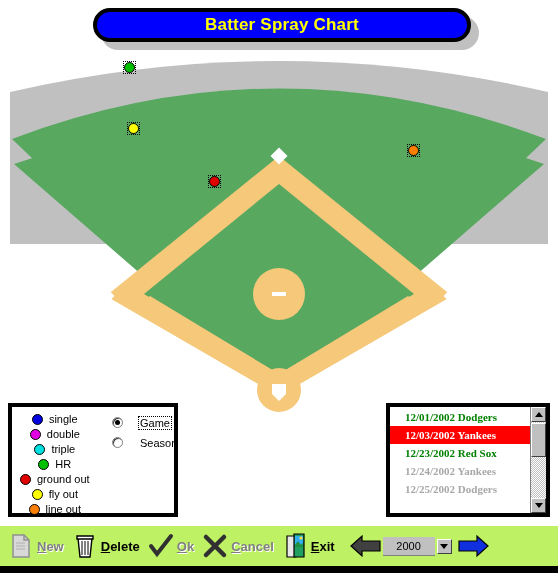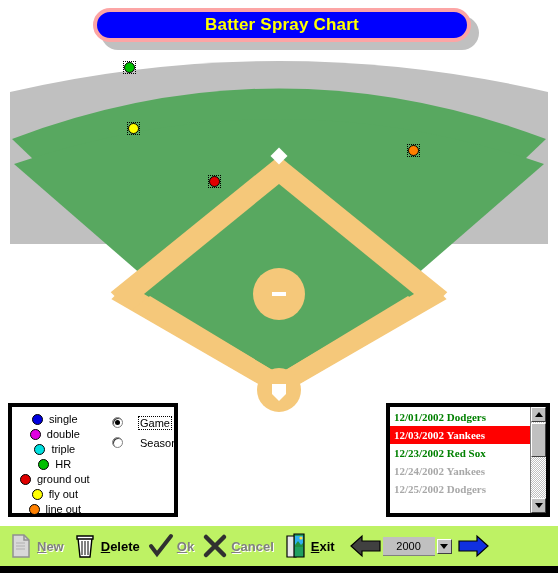--- a/index.html
+++ b/index.html
@@ -4,21 +4,21 @@
 <style>
   html,body{margin:0;padding:0;background:#fff;}
   body{width:558px;height:573px;position:relative;overflow:hidden;
        font-family:"Liberation Sans",sans-serif;}
 
   
   #banner-wrap{position:absolute;left:0;top:0;width:558px;height:46px;}
   #banner-shadow{position:absolute;left:101px;top:16px;width:378px;height:34px;
       background:#c0c0c0;border-radius:17px;}
   #banner{position:absolute;left:93px;top:8px;width:378px;height:34px;
-      background:#0000ff;border:4px solid #fca5a5;border-radius:19px;
+      background:#0000ff;border:4px solid #000000;border-radius:19px;
       box-sizing:border-box;display:flex;align-items:center;justify-content:center;}
   #banner-title{color:#ffff00;font-size:17px;font-weight:bold;letter-spacing:.2px;
       font-family:"Liberation Sans",sans-serif;}
 
   
   #field{position:absolute;left:0;top:44px;width:558px;height:376px;}
   #field svg{display:block;}
 
   .pt{position:absolute;width:13px;height:13px;}
   .pt .dot{position:absolute;left:1px;top:1px;width:11px;height:11px;
@@ -50,21 +50,21 @@
   .radio-mark.on:after{content:"";position:absolute;left:2px;top:2px;
       width:5px;height:5px;border-radius:50%;background:#000;}
   .radio-label{font-size:11px;color:#000;padding:0 1px;}
   .radio-label.focus{outline:1px dotted #000;}
 
   
   #gamelist{position:absolute;left:386px;top:403px;width:164px;height:114px;
       background:#fff;border:4px solid #000;box-sizing:border-box;
       display:flex;}
   #gl-rows{flex:1;overflow:hidden;padding-top:1px;}
-  .gl-row{height:18px;line-height:18px;padding-left:4px;font-size:11px;
+  .gl-row{height:18px;line-height:18px;padding-left:15px;font-size:11px;
       font-weight:bold;white-space:nowrap;
       font-family:"Liberation Serif",serif;}
   .gl-row.active{color:#008000;}
   .gl-row.dim{color:#a8a8a8;}
   .gl-row.selected{background:#ff0000;color:#ffffff;}
   
   #gl-scroll{width:15px;background:#e8e8e8;position:relative;
       border-left:1px solid #808080;}
   .sb-btn{position:absolute;left:0;width:15px;height:15px;background:#c0c0c0;
       border-top:1px solid #fff;border-left:1px solid #fff;

